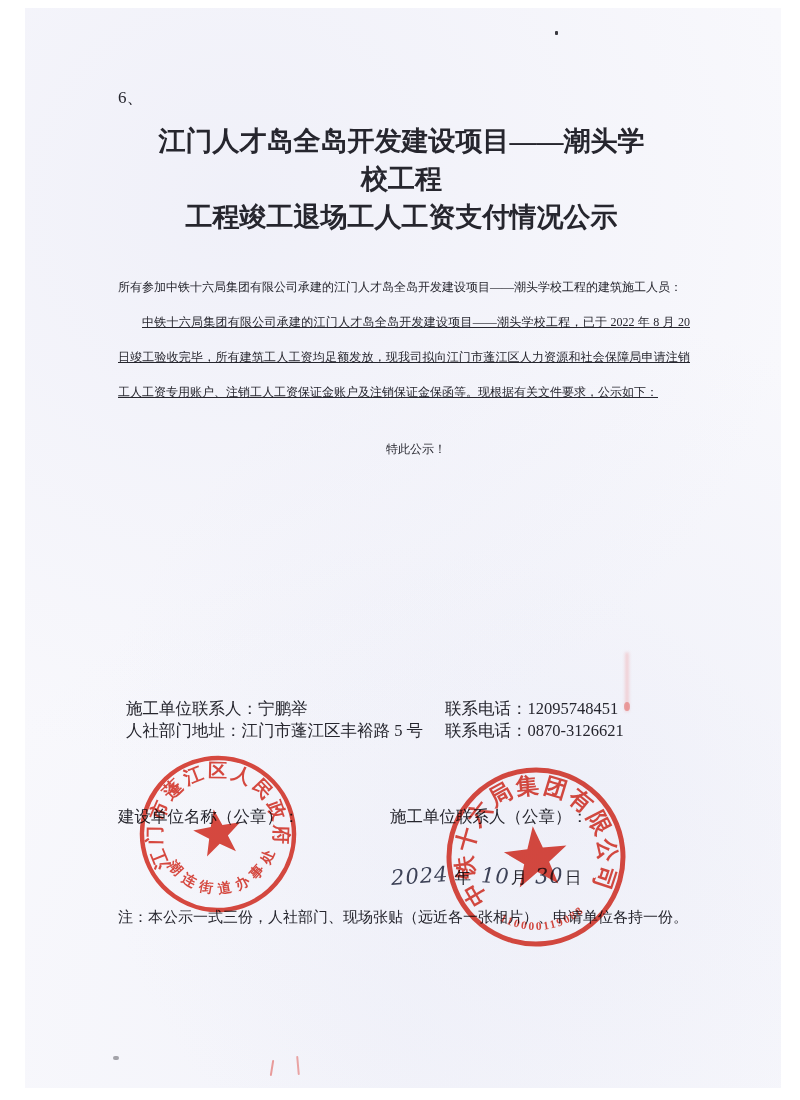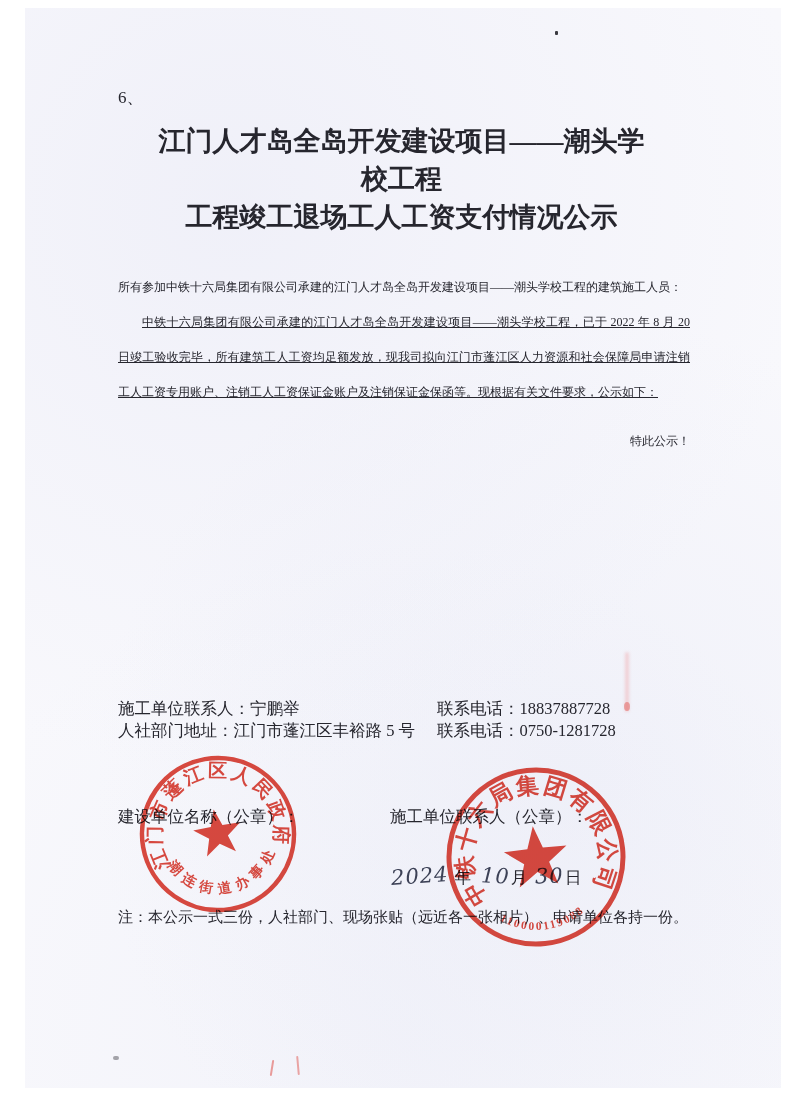--- a/index.html
+++ b/index.html
@@ -30,22 +30,22 @@
   .doc-title{
     position:absolute;left:128px;top:114px;width:497px;
     text-align:center;font-size:27px;font-weight:bold;line-height:38px;
   }
   .body-copy{
     position:absolute;left:93px;top:262px;width:572px;
     font-size:12px;line-height:35px;text-align:justify;
   }
   .body-copy p{margin:0;}
   .body-copy p.indent{text-indent:2em;text-decoration:underline;}
-  .body-copy p.closing{text-indent:2em;margin-top:14px;text-align:right;}
-  .contact-line{position:absolute;font-size:16.5px;white-space:nowrap;}
+  .body-copy p.closing{text-indent:2em;margin-top:22px;text-align:center;}
+  .contact-line{position:absolute;font-size:16.5px;white-space:nowrap;margin-left:8px;}
   .c-left{left:93px;}
   .c-right{left:412px;}
   .row-1{top:690px;}
   .row-2{top:712px;}
   .seal-label{position:absolute;top:798px;font-size:16.5px;white-space:nowrap;}
   .sl-left{left:93px;}
   .sl-right{left:365px;}
   .date-line{
     position:absolute;left:366px;top:856px;
     font-size:16.5px;white-space:nowrap;
@@ -92,23 +92,23 @@
       <div>工程竣工退场工人工资支付情况公示</div>
     </div>
 
     <div class="body-copy">
       <p>所有参加中铁十六局集团有限公司承建的江门人才岛全岛开发建设项目——潮头学校工程的建筑施工人员：</p>
       <p class="indent">中铁十六局集团有限公司承建的江门人才岛全岛开发建设项目——潮头学校工程，已于 2022 年 8 月 20 日竣工验收完毕，所有建筑工人工资均足额发放，现我司拟向江门市蓬江区人力资源和社会保障局申请注销工人工资专用账户、注销工人工资保证金账户及注销保证金保函等。现根据有关文件要求，公示如下：</p>
       <p class="closing">特此公示！</p>
     </div>
 
     <div class="contact-line c-left row-1">施工单位联系人：宁鹏举</div>
-    <div class="contact-line c-right row-1">联系电话：18837887728</div>
+    <div class="contact-line c-right row-1">联系电话：12095748451</div>
     <div class="contact-line c-left row-2">人社部门地址：江门市蓬江区丰裕路 5 号</div>
-    <div class="contact-line c-right row-2">联系电话：0750-1281728</div>
+    <div class="contact-line c-right row-2">联系电话：0870-3126621</div>
 
     <div class="seal-label sl-left">建设单位名称（公章）：</div>
     <div class="seal-label sl-right">施工单位联系人（公章）：</div>
 
     <div class="date-line">
       <span class="hw hw-year">2024</span><span>年</span><span class="hw hw-month">10</span><span>月</span><span class="hw hw-day">30</span><span>日</span>
     </div>
 
     <div class="note-line">注：本公示一式三份，人社部门、现场张贴（远近各一张相片）、申请单位各持一份。</div>
 

